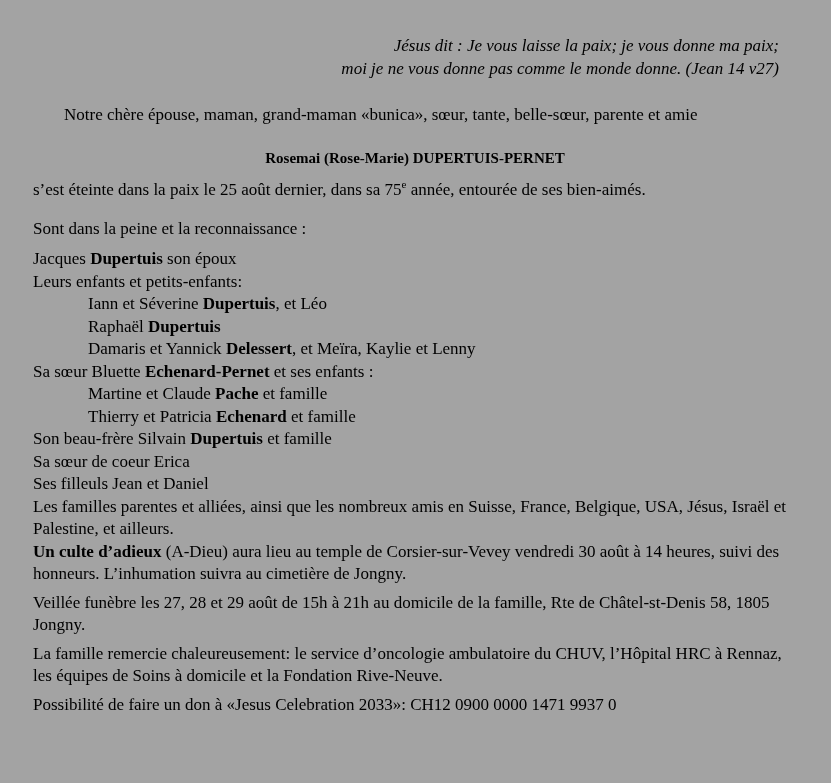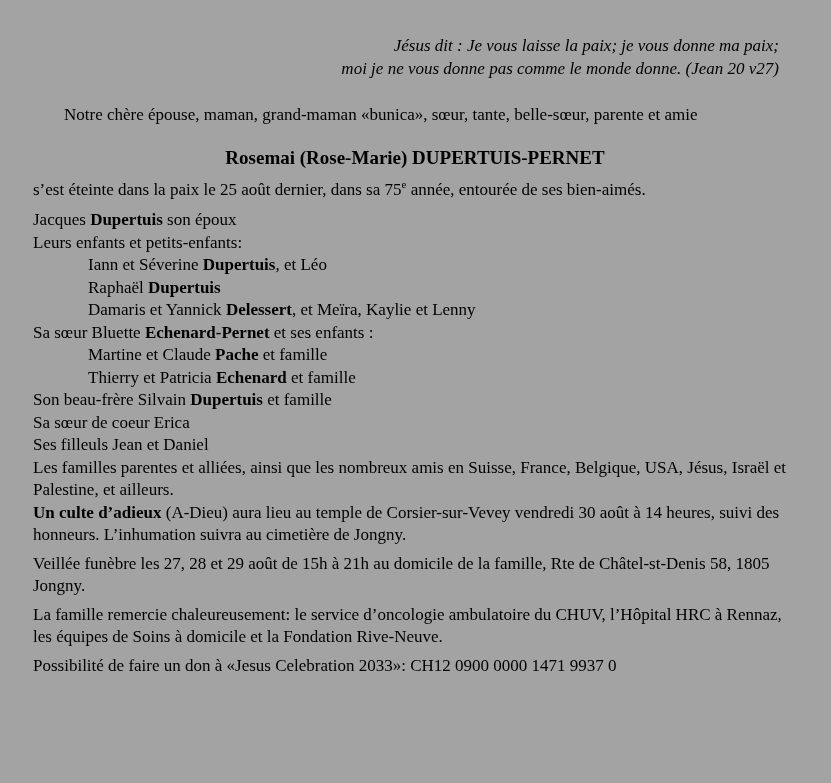--- a/index.html
+++ b/index.html
@@ -16,52 +16,53 @@
   .quote {
     margin: 34px 52px 0 0;
     text-align: right;
     font-style: italic;
     line-height: 23px;
   }
   .content { margin: 0 34px 0 33px; }
   .intro { margin-top: 24px; line-height: 22px; margin-left: 31px; }
   .obit-title {
     margin-top: 19px;
-    font-size: 19px;
+    font-size: 15px;
     font-weight: bold;
     text-align: center;
     line-height: 26px;
   }
   .death { margin-top: 8px; line-height: 22px; }
   .death sup { font-size: 11px; line-height: 0; }
   .mourning { margin-top: 17px; line-height: 22px; }
   .family { margin-top: 8px; line-height: 22.5px; }
   .line { min-height: 22.5px; }
   .line.indent { padding-left: 55px; }
   .b { font-weight: bold; text-align: right; }
   .para { margin-top: 6px; line-height: 22.5px; }
 </style>
 </head>
 <body>
 
 <div class="page">
 
   <div class="quote">
     <div>Jésus dit : Je vous laisse la paix; je vous donne ma paix;</div>
-    <div>moi je ne vous donne pas comme le monde donne. (Jean 20 v27)</div>
+    <div>moi je ne vous donne pas comme le monde donne. (Jean 14 v27)</div>
   </div>
 
   <div class="content">
 
     <div class="intro">Notre chère épouse, maman, grand-maman «bunica», sœur, tante, belle-sœur, parente et amie</div>
 
     <div class="obit-title">Rosemai (Rose-Marie) DUPERTUIS-PERNET</div>
 
     <div class="death"><span>s’est éteinte dans la paix le 25 août dernier, dans sa 75</span><sup>e</sup><span> année, entourée de ses bien-aimés.</span></div>
 
+    <div class="mourning">Sont dans la peine et la reconnaissance :</div>
 
     <div class="family">
         <div class="line"><span>Jacques </span><span class="b">Dupertuis</span><span> son époux</span></div>
         <div class="line"><span>Leurs enfants et petits-enfants:</span></div>
         <div class="line indent"><span>Iann et Séverine </span><span class="b">Dupertuis</span><span>, et Léo</span></div>
         <div class="line indent"><span>Raphaël </span><span class="b">Dupertuis</span></div>
         <div class="line indent"><span>Damaris et Yannick </span><span class="b">Delessert</span><span>, et Meïra, Kaylie et Lenny</span></div>
         <div class="line"><span>Sa sœur Bluette </span><span class="b">Echenard-Pernet</span><span> et ses enfants :</span></div>
         <div class="line indent"><span>Martine et Claude </span><span class="b">Pache</span><span> et famille</span></div>
         <div class="line indent"><span>Thierry et Patricia </span><span class="b">Echenard</span><span> et famille</span></div>

